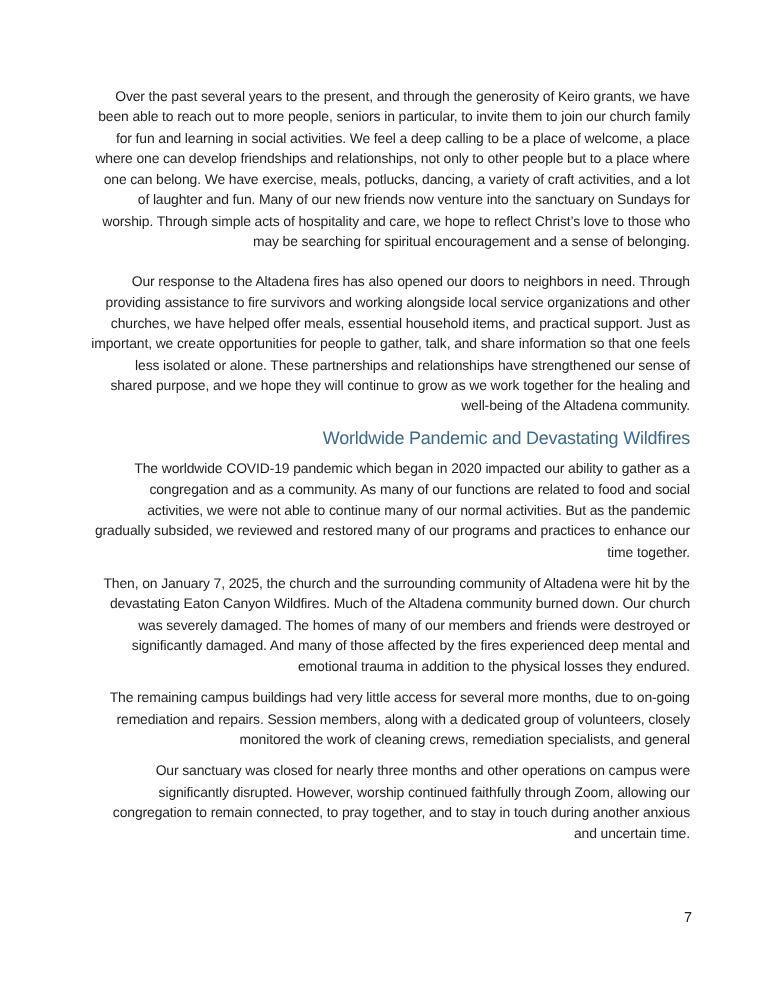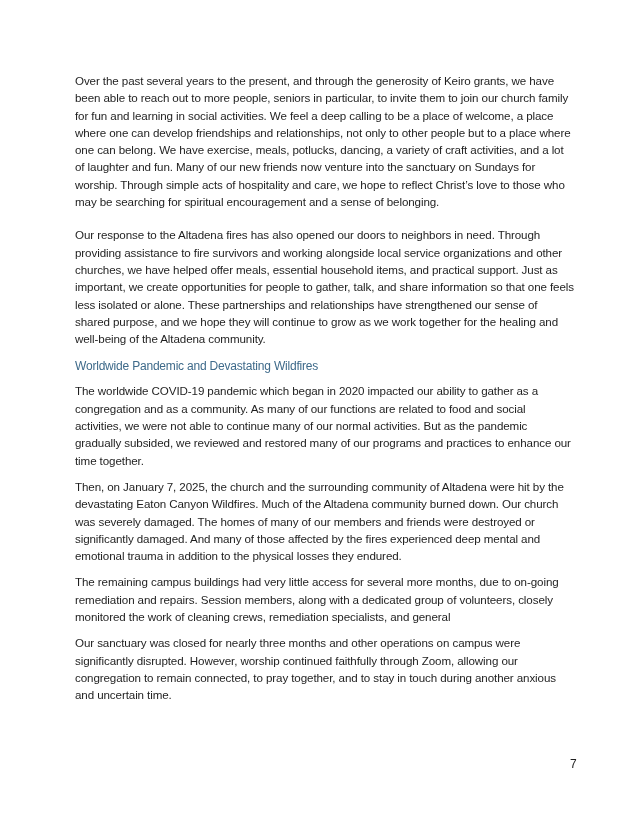--- a/index.html
+++ b/index.html
@@ -2,26 +2,27 @@
 <html><head>
 <meta charset="utf-8">
 <style>
   html, body { margin: 0; padding: 0; background: #ffffff; }
   body { width: 637px; height: 825px; position: relative; overflow: hidden; }
   .page {
     position: absolute; left: 75px; top: 72px; width: 500px;
     font-family: "Liberation Sans", sans-serif;
     font-size: 11.6px; line-height: 17.3px; color: #1e1e1e;
     letter-spacing: -0.1px;
+    text-align: right;
   }
   .para { margin: 0 0 9px 0; }
   .para.gap-large { margin-bottom: 16px; }
   .heading {
     font-family: "Liberation Sans", sans-serif;
-    font-size: 12px; line-height: 20px; font-weight: normal;
+    font-size: 15px; line-height: 20px; font-weight: normal;
     color: #3e6a8a; margin: 4px 0 6px 0; letter-spacing: -0.2px;
   }
   .page-number {
     position: absolute; left: 570px; top: 757px;
     font-family: "Liberation Sans", sans-serif; font-size: 12px; color: #1e1e1e;
   }
 </style>
 </head>
 <body>
 

